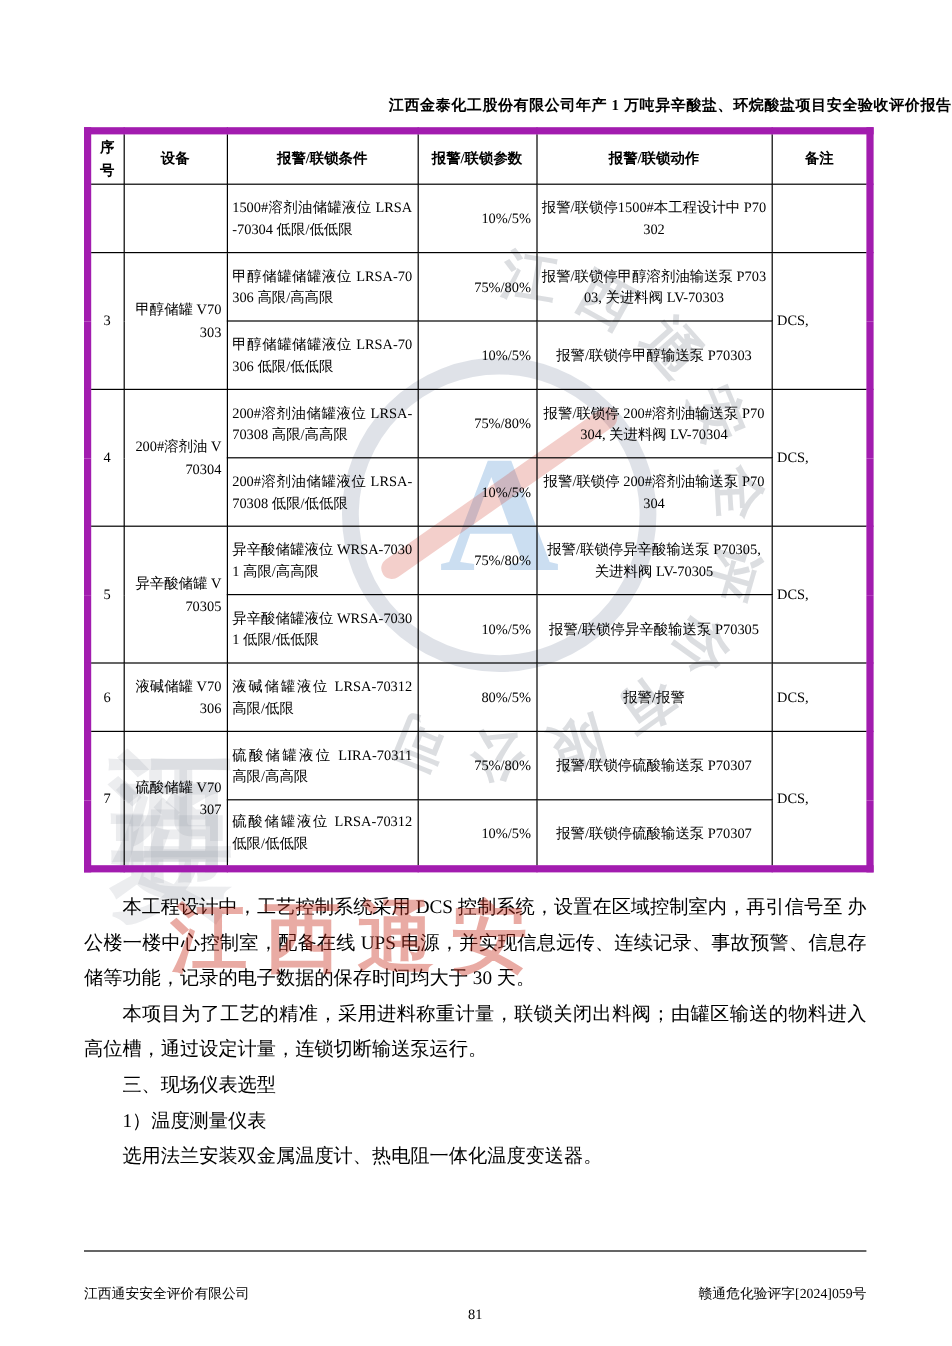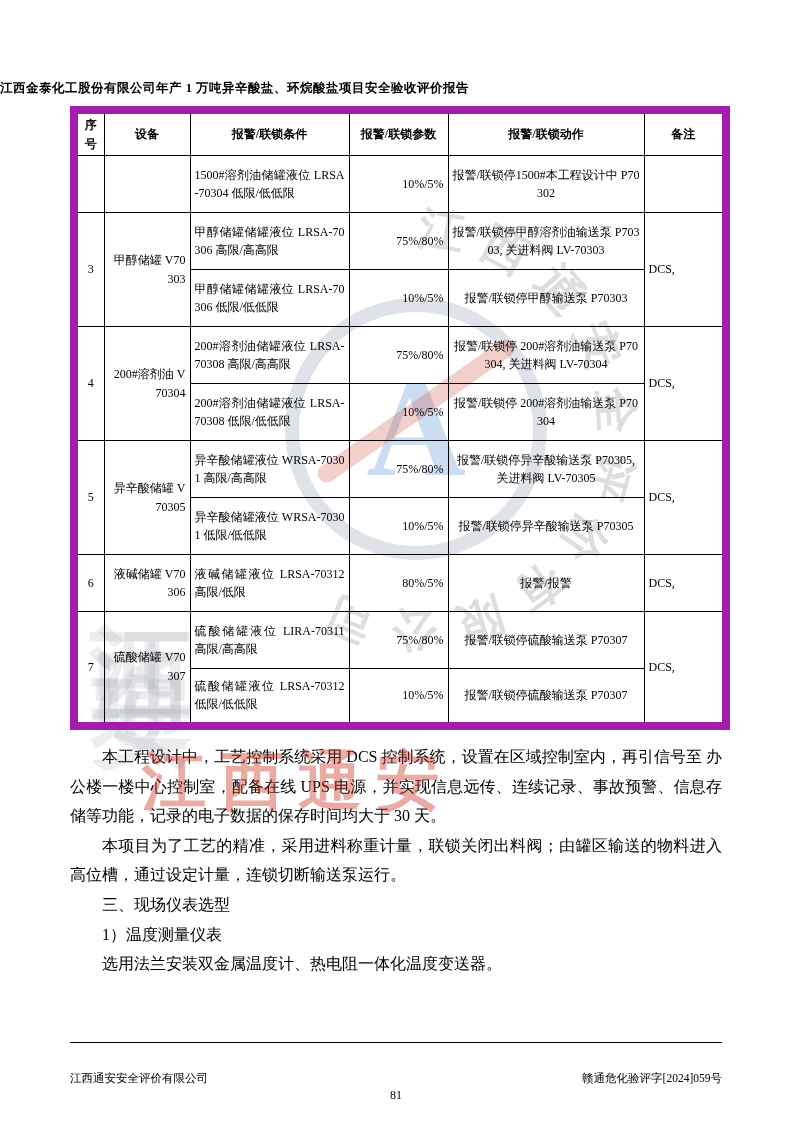--- a/index.html
+++ b/index.html
@@ -27,27 +27,27 @@
     color:rgba(150,155,165,0.18);font-weight:bold;
   }
   .wm-stamp{
     position:absolute;left:142px;top:738px;z-index:3;pointer-events:none;
     font-size:64px;font-weight:bold;letter-spacing:14px;
     color:rgba(200,45,28,0.40);
   }
   
   .content{position:absolute;inset:0;z-index:1;}
   .header-title{
-    position:absolute;top:80px;left:0;width:793px;text-align:left;
+    position:absolute;top:80px;left:0;width:793px;text-align:right;
     font-size:12.5px;font-weight:bold;letter-spacing:0.5px;
   }
   table.main{
     position:absolute;top:106px;left:70px;width:652px;
     border-collapse:collapse;table-layout:fixed;
-    border:8px solid #a21caf;background:transparent;
+    border:6px solid #a21caf;background:transparent;
   }
   table.main th, table.main td{
     border:1px solid #000;font-size:12px;line-height:1.55;
     padding:2px 4px;vertical-align:middle;word-break:break-all;
   }
   table.main th{font-weight:bold;text-align:center;padding:2px 2px;}
   tr.hrow{height:38px;}
   tr.drow{height:57px;}
   td.c-seq{text-align:center;}
   td.c-eq{text-align:right;padding-left:5px;}

